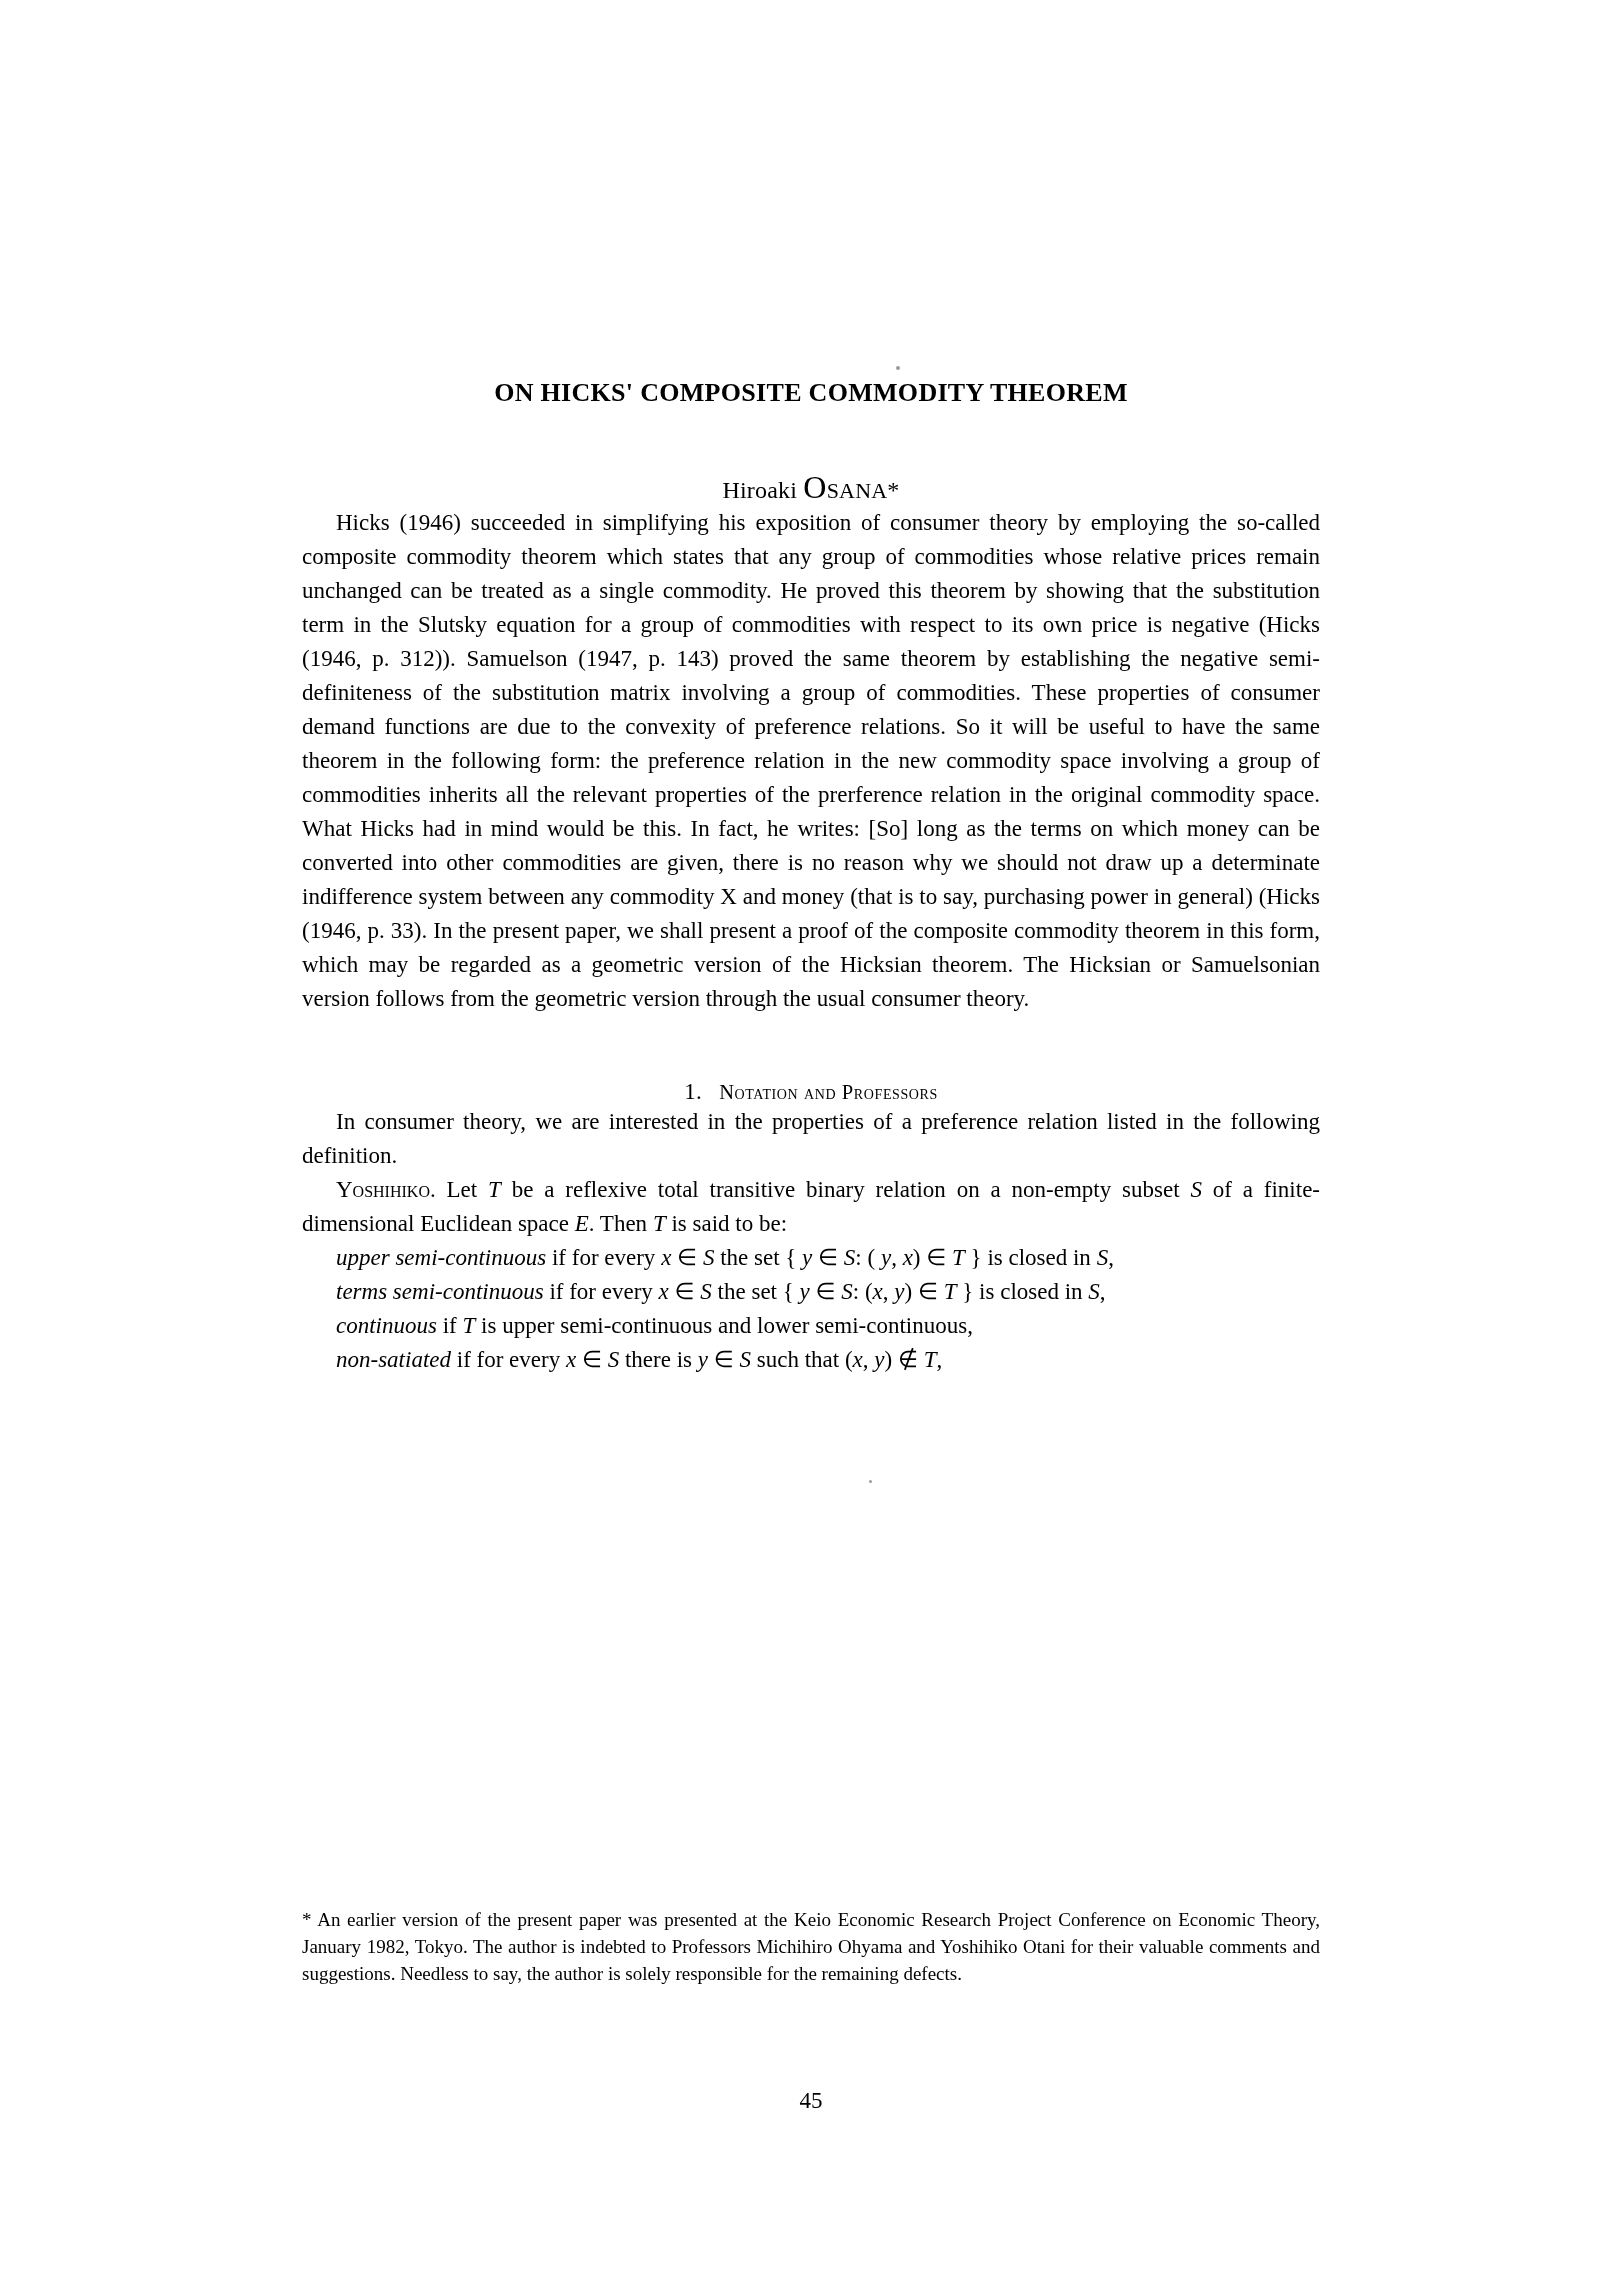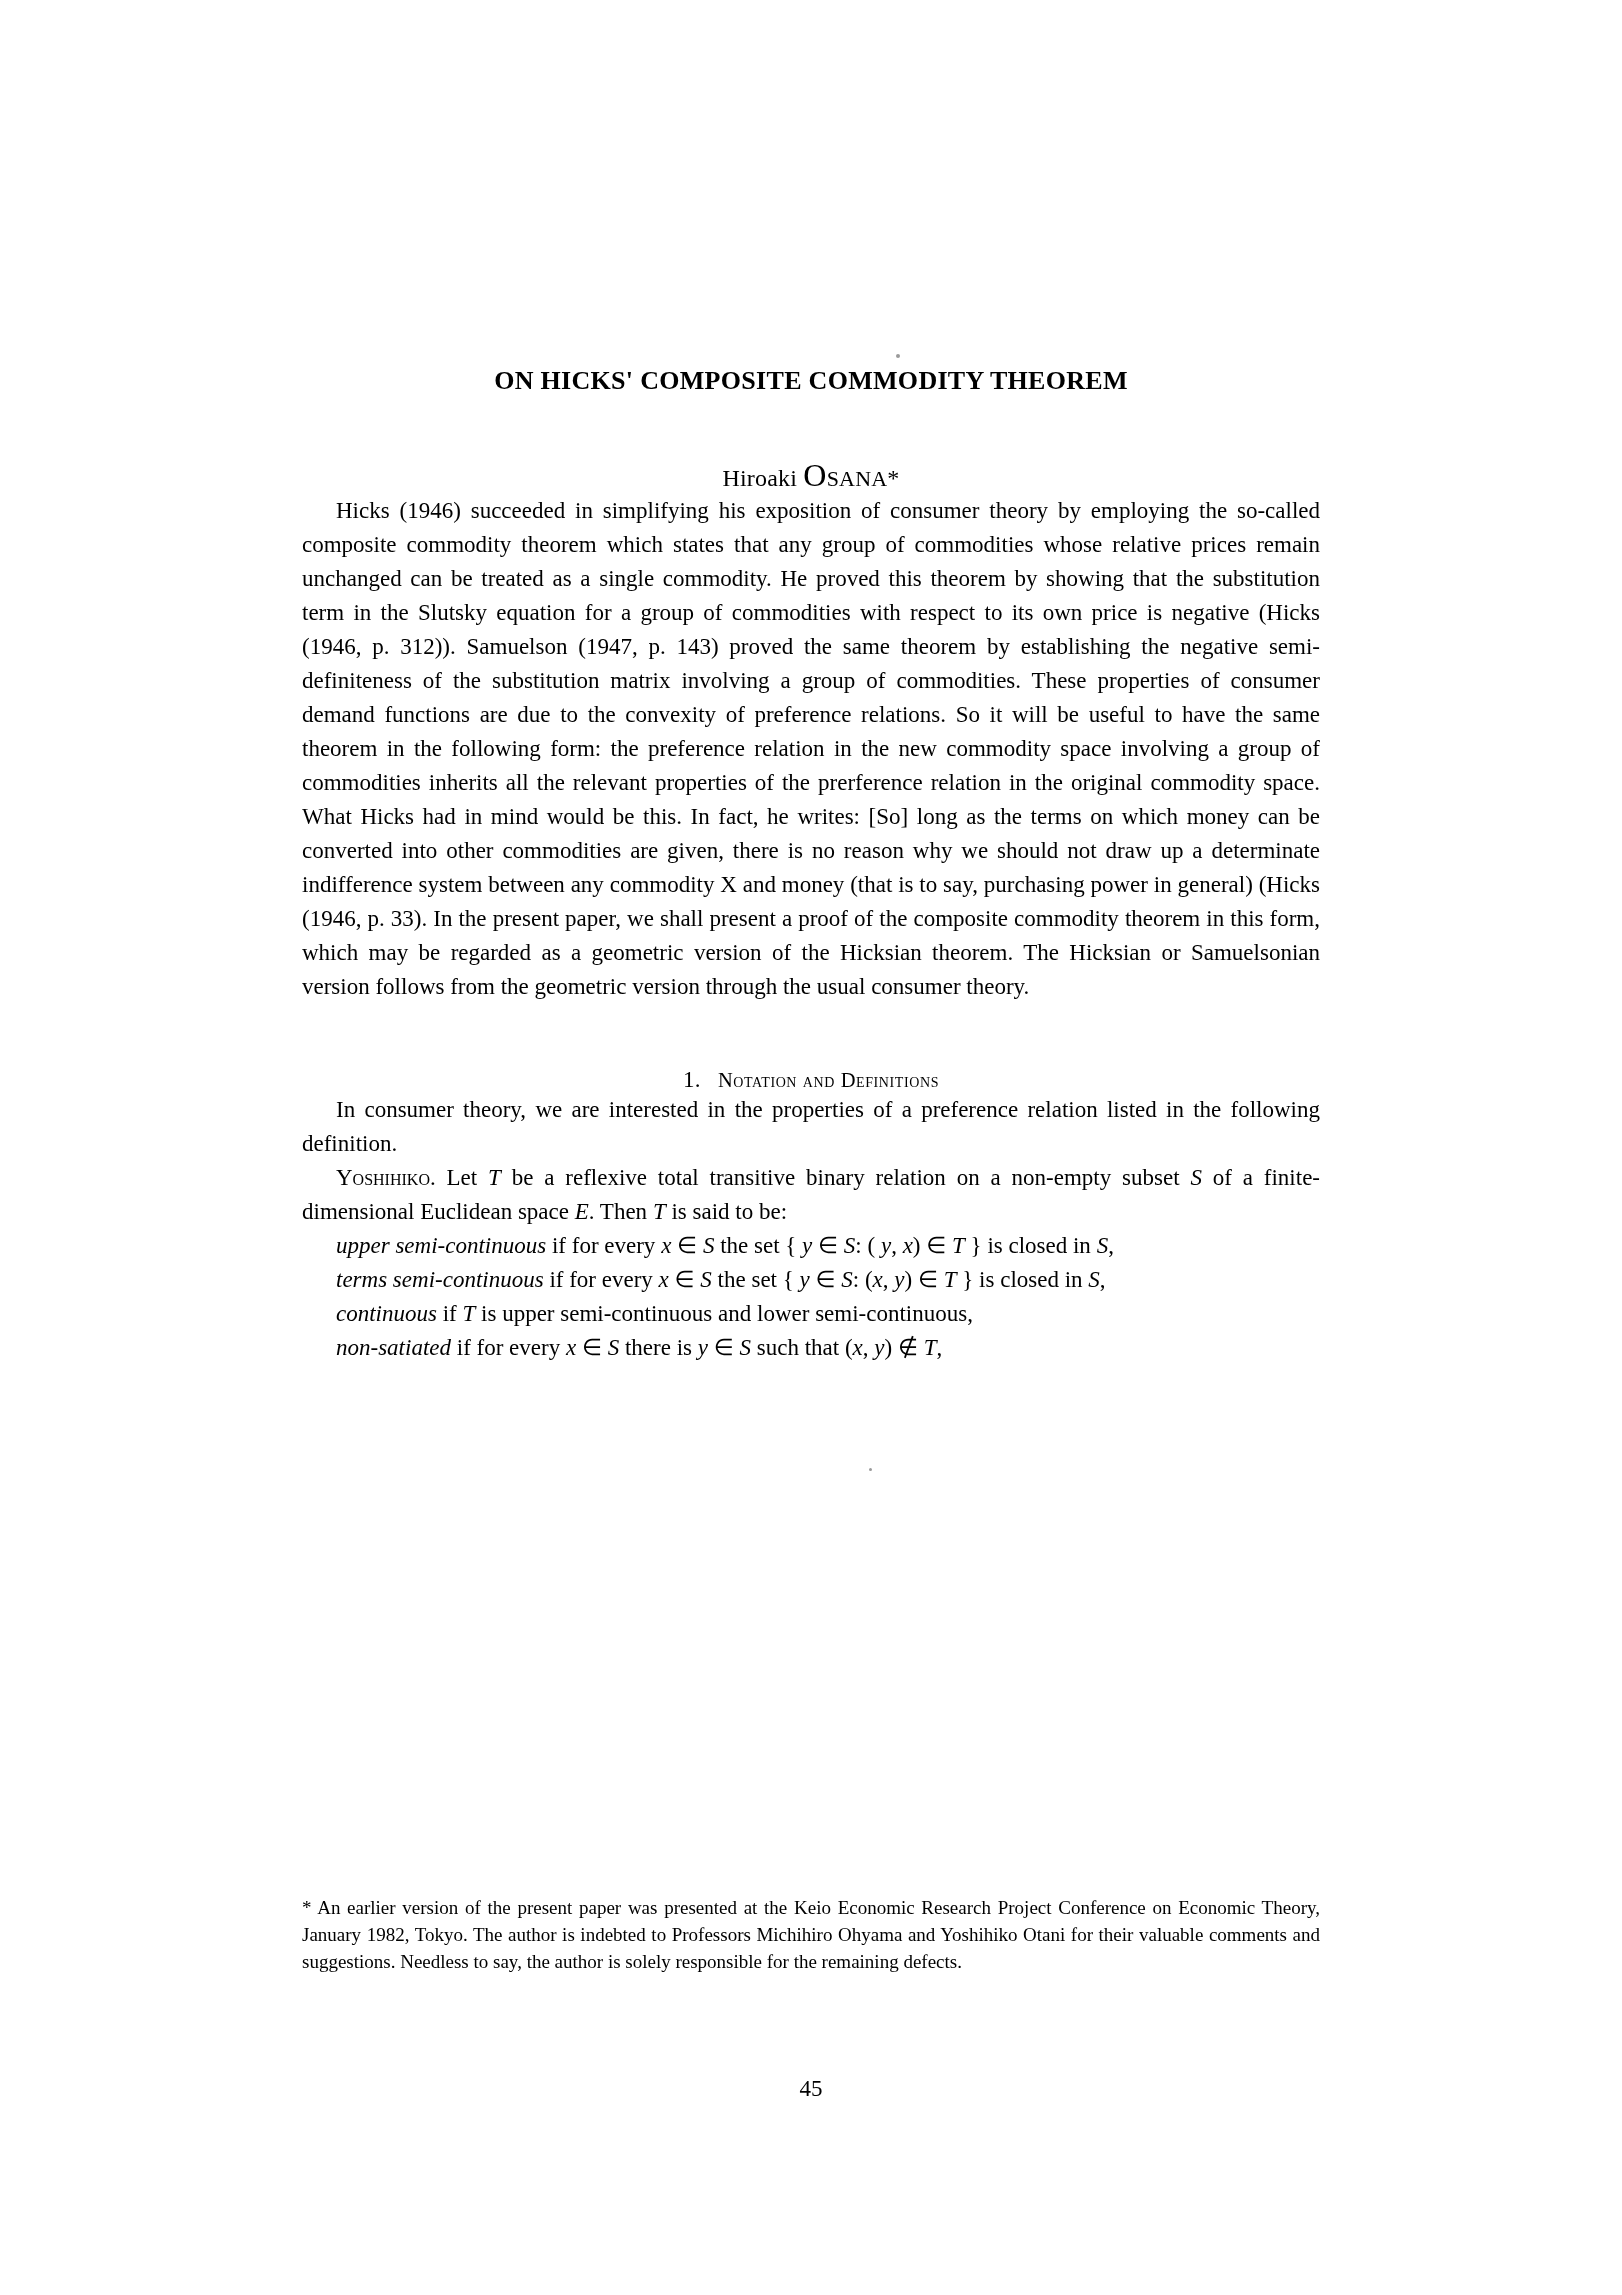--- a/index.html
+++ b/index.html
@@ -10,21 +10,21 @@
   body {
     width: 1622px;
     height: 2295px;
     font-family: "Liberation Serif", serif;
     color: #000000;
     position: relative;
     overflow: hidden;
   }
   .page {
     position: absolute;
-    top: 0;
+    top: 12px;
     left: 0;
     width: 1622px;
     height: 1680px;
     background: #ffffff;
   }
   .content {
     position: absolute;
     left: 302px;
     top: 364px;
     width: 1018px;
@@ -133,21 +133,21 @@
     <h1 class="title">ON HICKS' COMPOSITE COMMODITY THEOREM</h1>
 
     <div class="author">
       <span>Hiroaki </span><span class="smallcaps">Osana</span><span>*</span>
     </div>
 
     <p class="body-par first-par">Hicks (1946) succeeded in simplifying his exposition of consumer theory by employing the so-called composite commodity theorem which states that any group of commodities whose relative prices remain unchanged can be treated as a single commodity. He proved this theorem by showing that the substitution term in the Slutsky equation for a group of commodities with respect to its own price is negative (Hicks (1946, p. 312)). Samuelson (1947, p. 143) proved the same theorem by establishing the negative semi-definiteness of the substitution matrix involving a group of commodities. These properties of consumer demand functions are due to the convexity of preference relations. So it will be useful to have the same theorem in the following form: the preference relation in the new commodity space involving a group of commodities inherits all the relevant properties of the prerference relation in the original commodity space. What Hicks had in mind would be this. In fact, he writes: [So] long as the terms on which money can be converted into other commodities are given, there is no reason why we should not draw up a determinate indifference system between any commodity X and money (that is to say, purchasing power in general) (Hicks (1946, p. 33). In the present paper, we shall present a proof of the composite commodity theorem in this form, which may be regarded as a geometric version of the Hicksian theorem. The Hicksian or Samuelsonian version follows from the geometric version through the usual consumer theory.</p>
 
     <div class="section-head">
       <span class="num">1.</span>
-      &nbsp;&nbsp;<span class="sc">Notation and Definitions</span>
+      &nbsp;&nbsp;<span class="sc">Notation and Professors</span>
     </div>
 
     <p class="body-par par-gap">In consumer theory, we are interested in the properties of a preference relation listed in the following definition.</p>
 
     <p class="body-par def-par">
       <span class="def-label">Yoshihiko.</span><span> Let <span class="mathvar">T</span> be a reflexive total transitive binary relation on a non-empty subset <span class="mathvar">S</span> of a finite-dimensional Euclidean space <span class="mathvar">E</span>. Then <span class="mathvar">T</span> is said to be:</span>
     </p>
 
     <div class="indent-block">
       <span><span class="it">upper semi-continuous</span> if for every <span class="mathvar">x</span> ∈ <span class="mathvar">S</span> the set { <span class="mathvar">y</span> ∈ <span class="mathvar">S</span>: ( <span class="mathvar">y</span>, <span class="mathvar">x</span>) ∈ <span class="mathvar">T</span> } is closed in <span class="mathvar">S</span>,</span>

